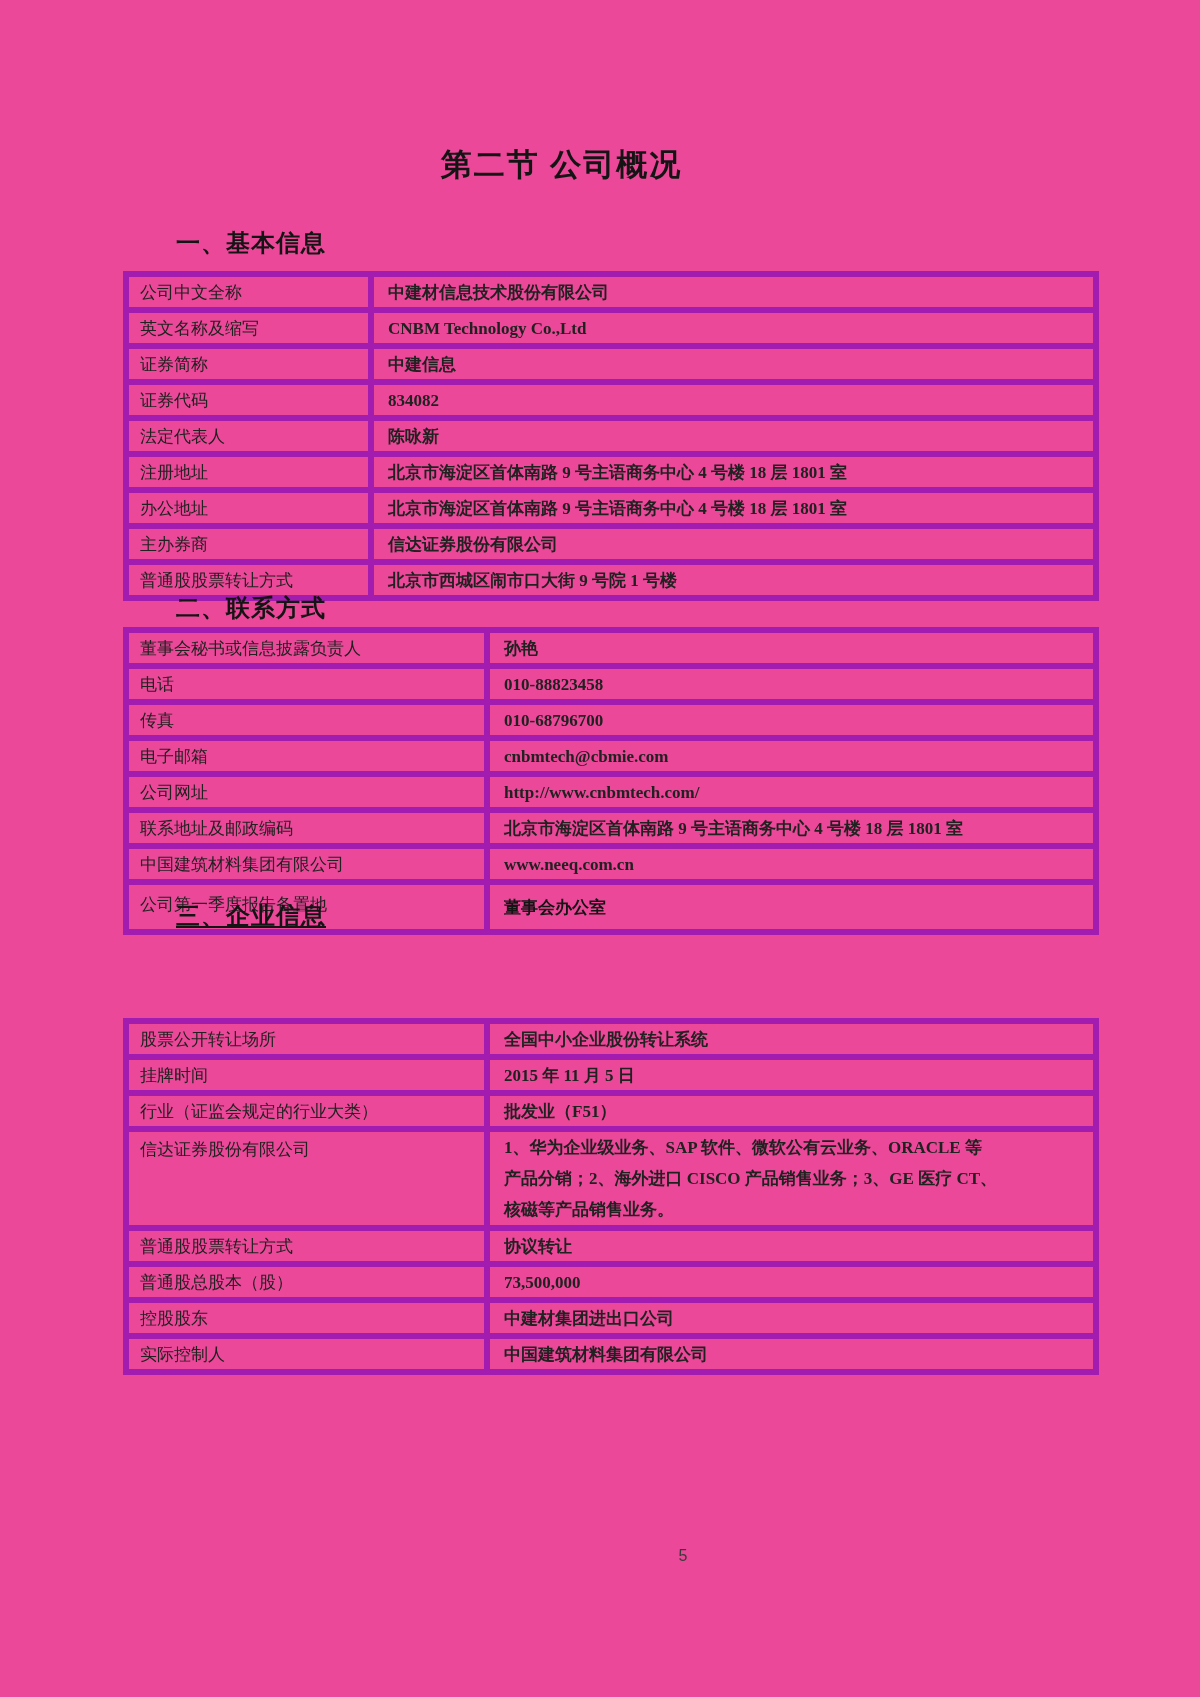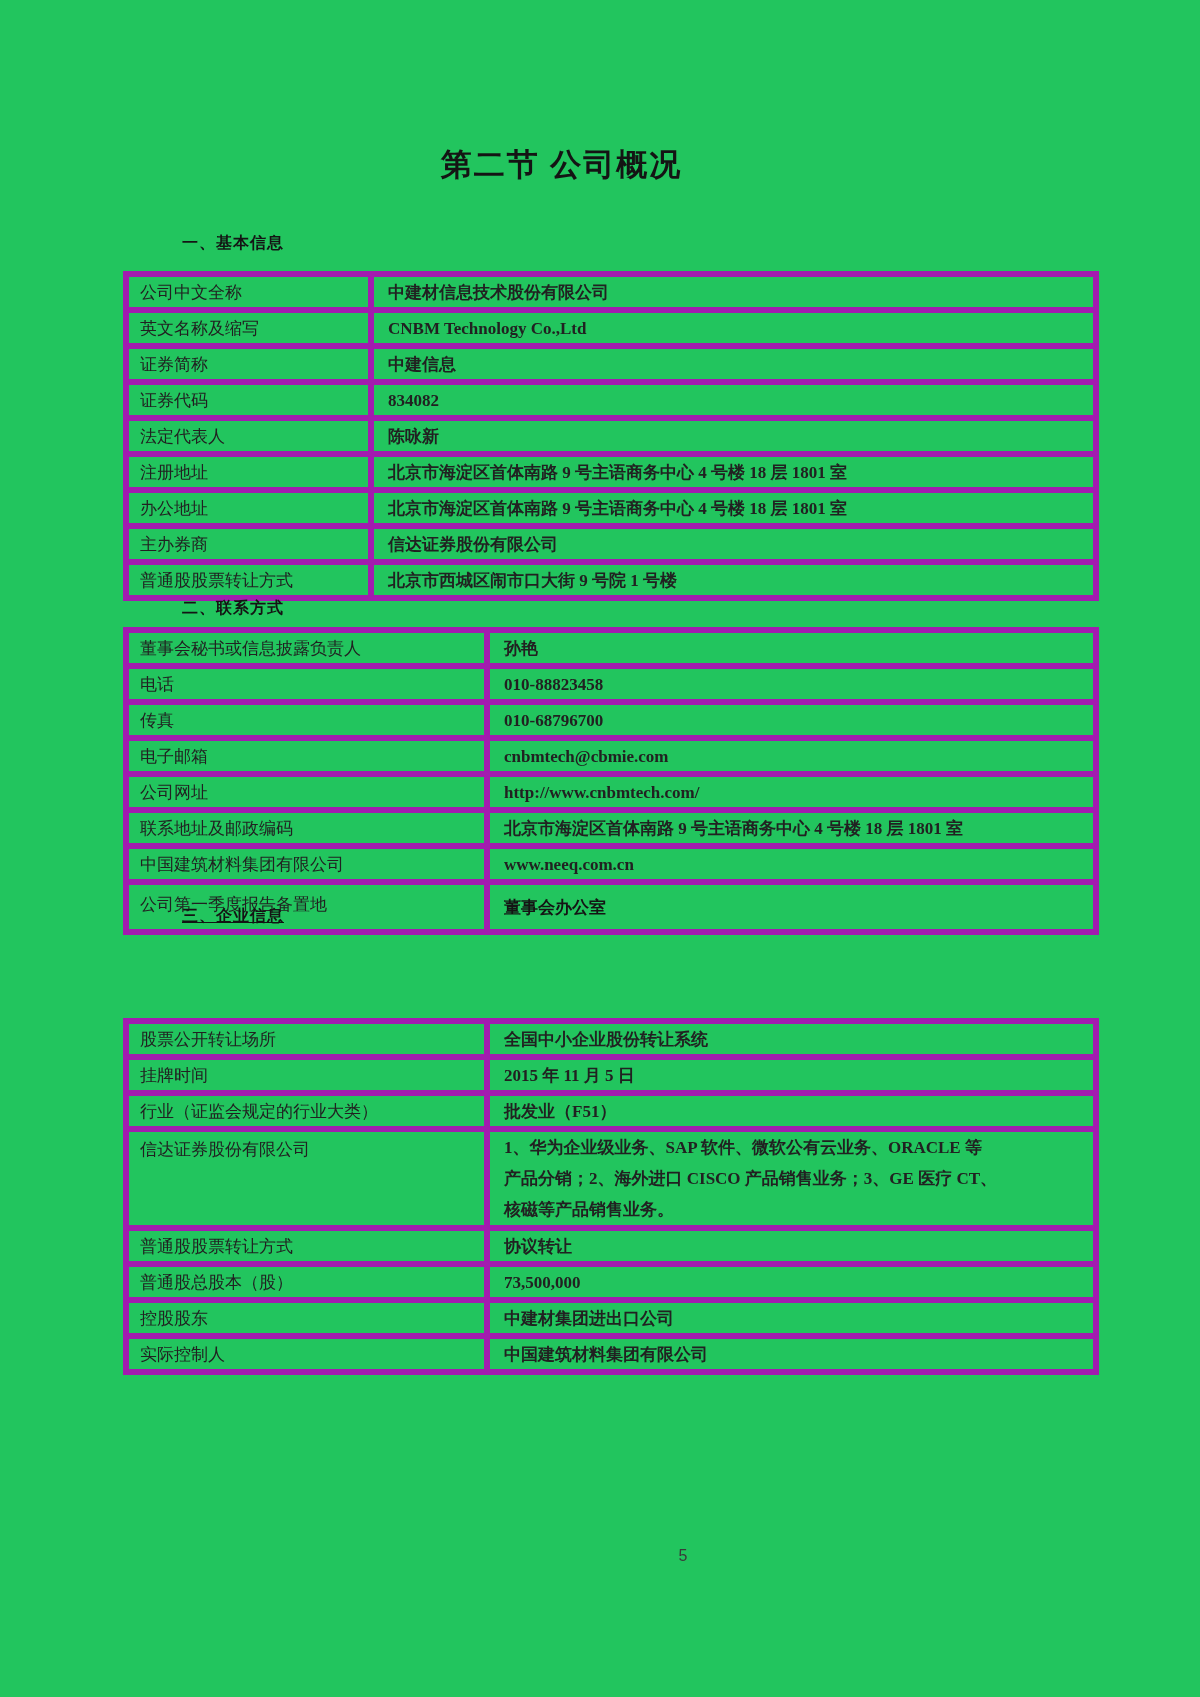--- a/index.html
+++ b/index.html
@@ -1,20 +1,20 @@
 <!DOCTYPE html>
 <html><head>
 <meta charset="utf-8">
 <style>
   html, body { margin: 0; padding: 0; background: #e8e8e8; }
   .page {
     position: relative;
     width: 1200px;
     height: 1697px;
-    background: #22c55e;
+    background: #ec4899;
     font-family: "Liberation Serif", "DejaVu Serif", serif;
     color: #212121;
     margin: 0 auto;
     overflow: hidden;
   }
   .doc-title {
     position: absolute;
     left: 123px;
     top: 144px;
     width: 877px;
@@ -22,23 +22,23 @@
     text-align: center;
     font-family: "Liberation Sans", "DejaVu Sans", sans-serif;
     font-size: 31px;
     font-weight: bold;
     letter-spacing: 2px;
     color: #141414;
   }
   .section-heading {
     position: absolute;
     left: 168px;
-    margin: 14px;
-    font-family: "Liberation Sans", "DejaVu Sans", sans-serif;
-    font-size: 16px;
+    margin: 8px;
+    font-family: "Liberation Sans", "DejaVu Sans", sans-serif;
+    font-size: 24px;
     font-weight: bold;
     letter-spacing: 1px;
     color: #141414;
     text-align: right;
   }
   .pos-h1 { top: 219px; }
   .pos-h2 { top: 584px; }
   .pos-h3 { top: 892px; text-decoration: underline; }
   .info-table {
     position: absolute;

